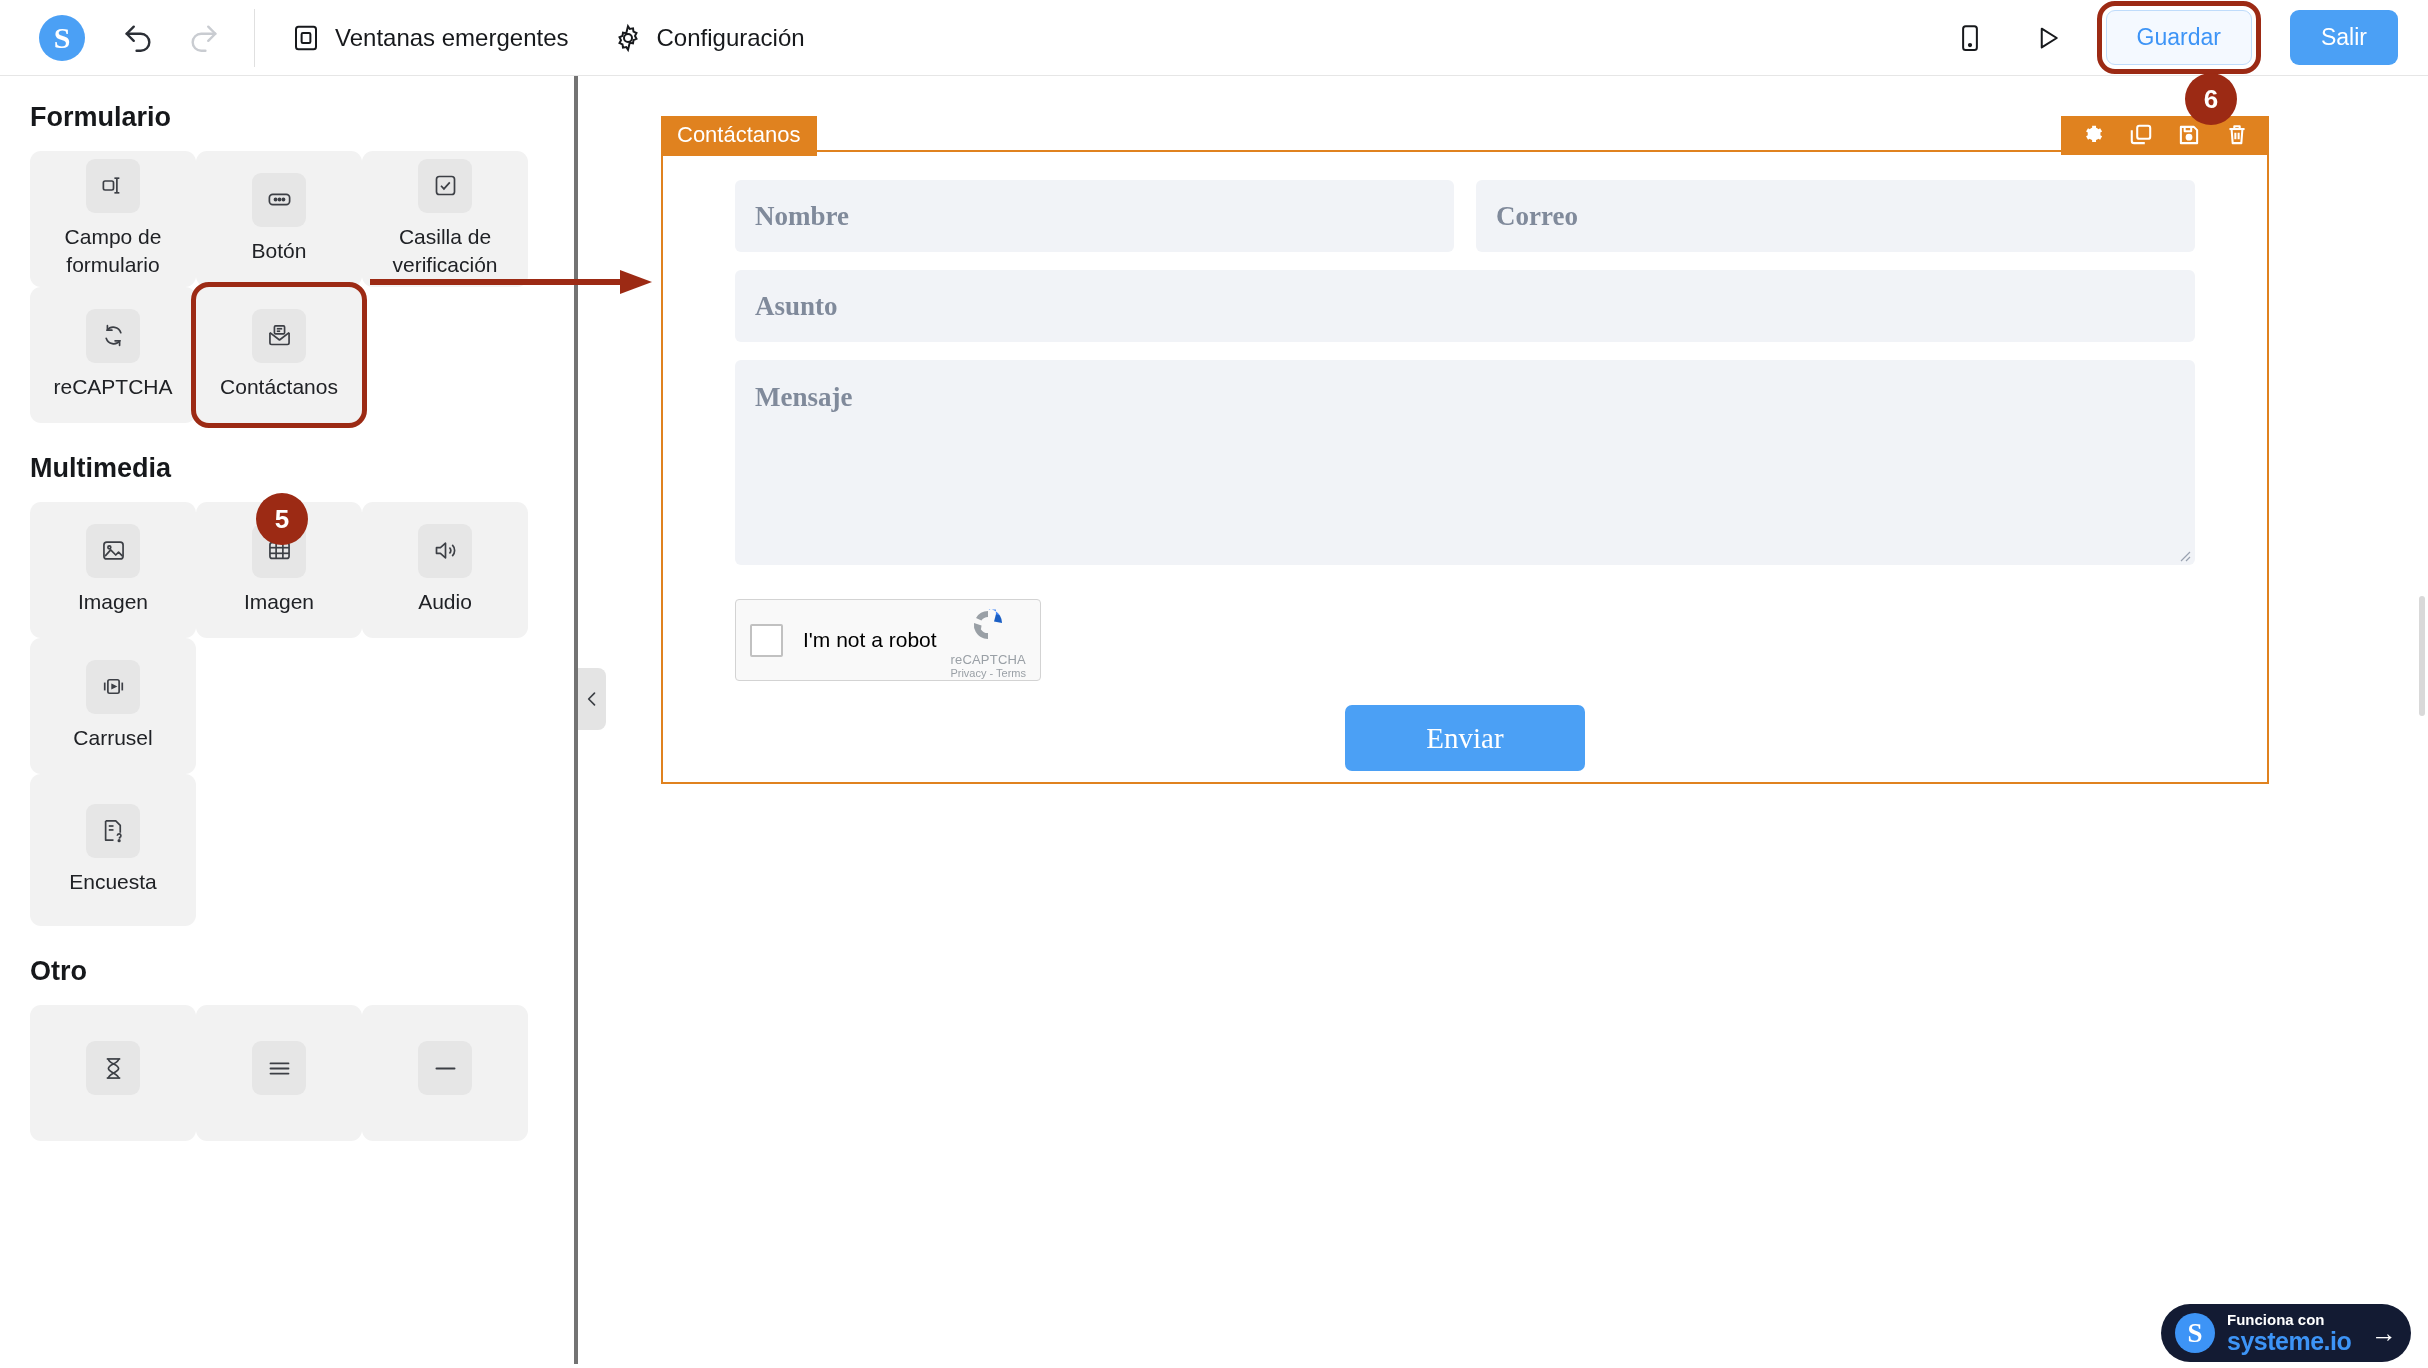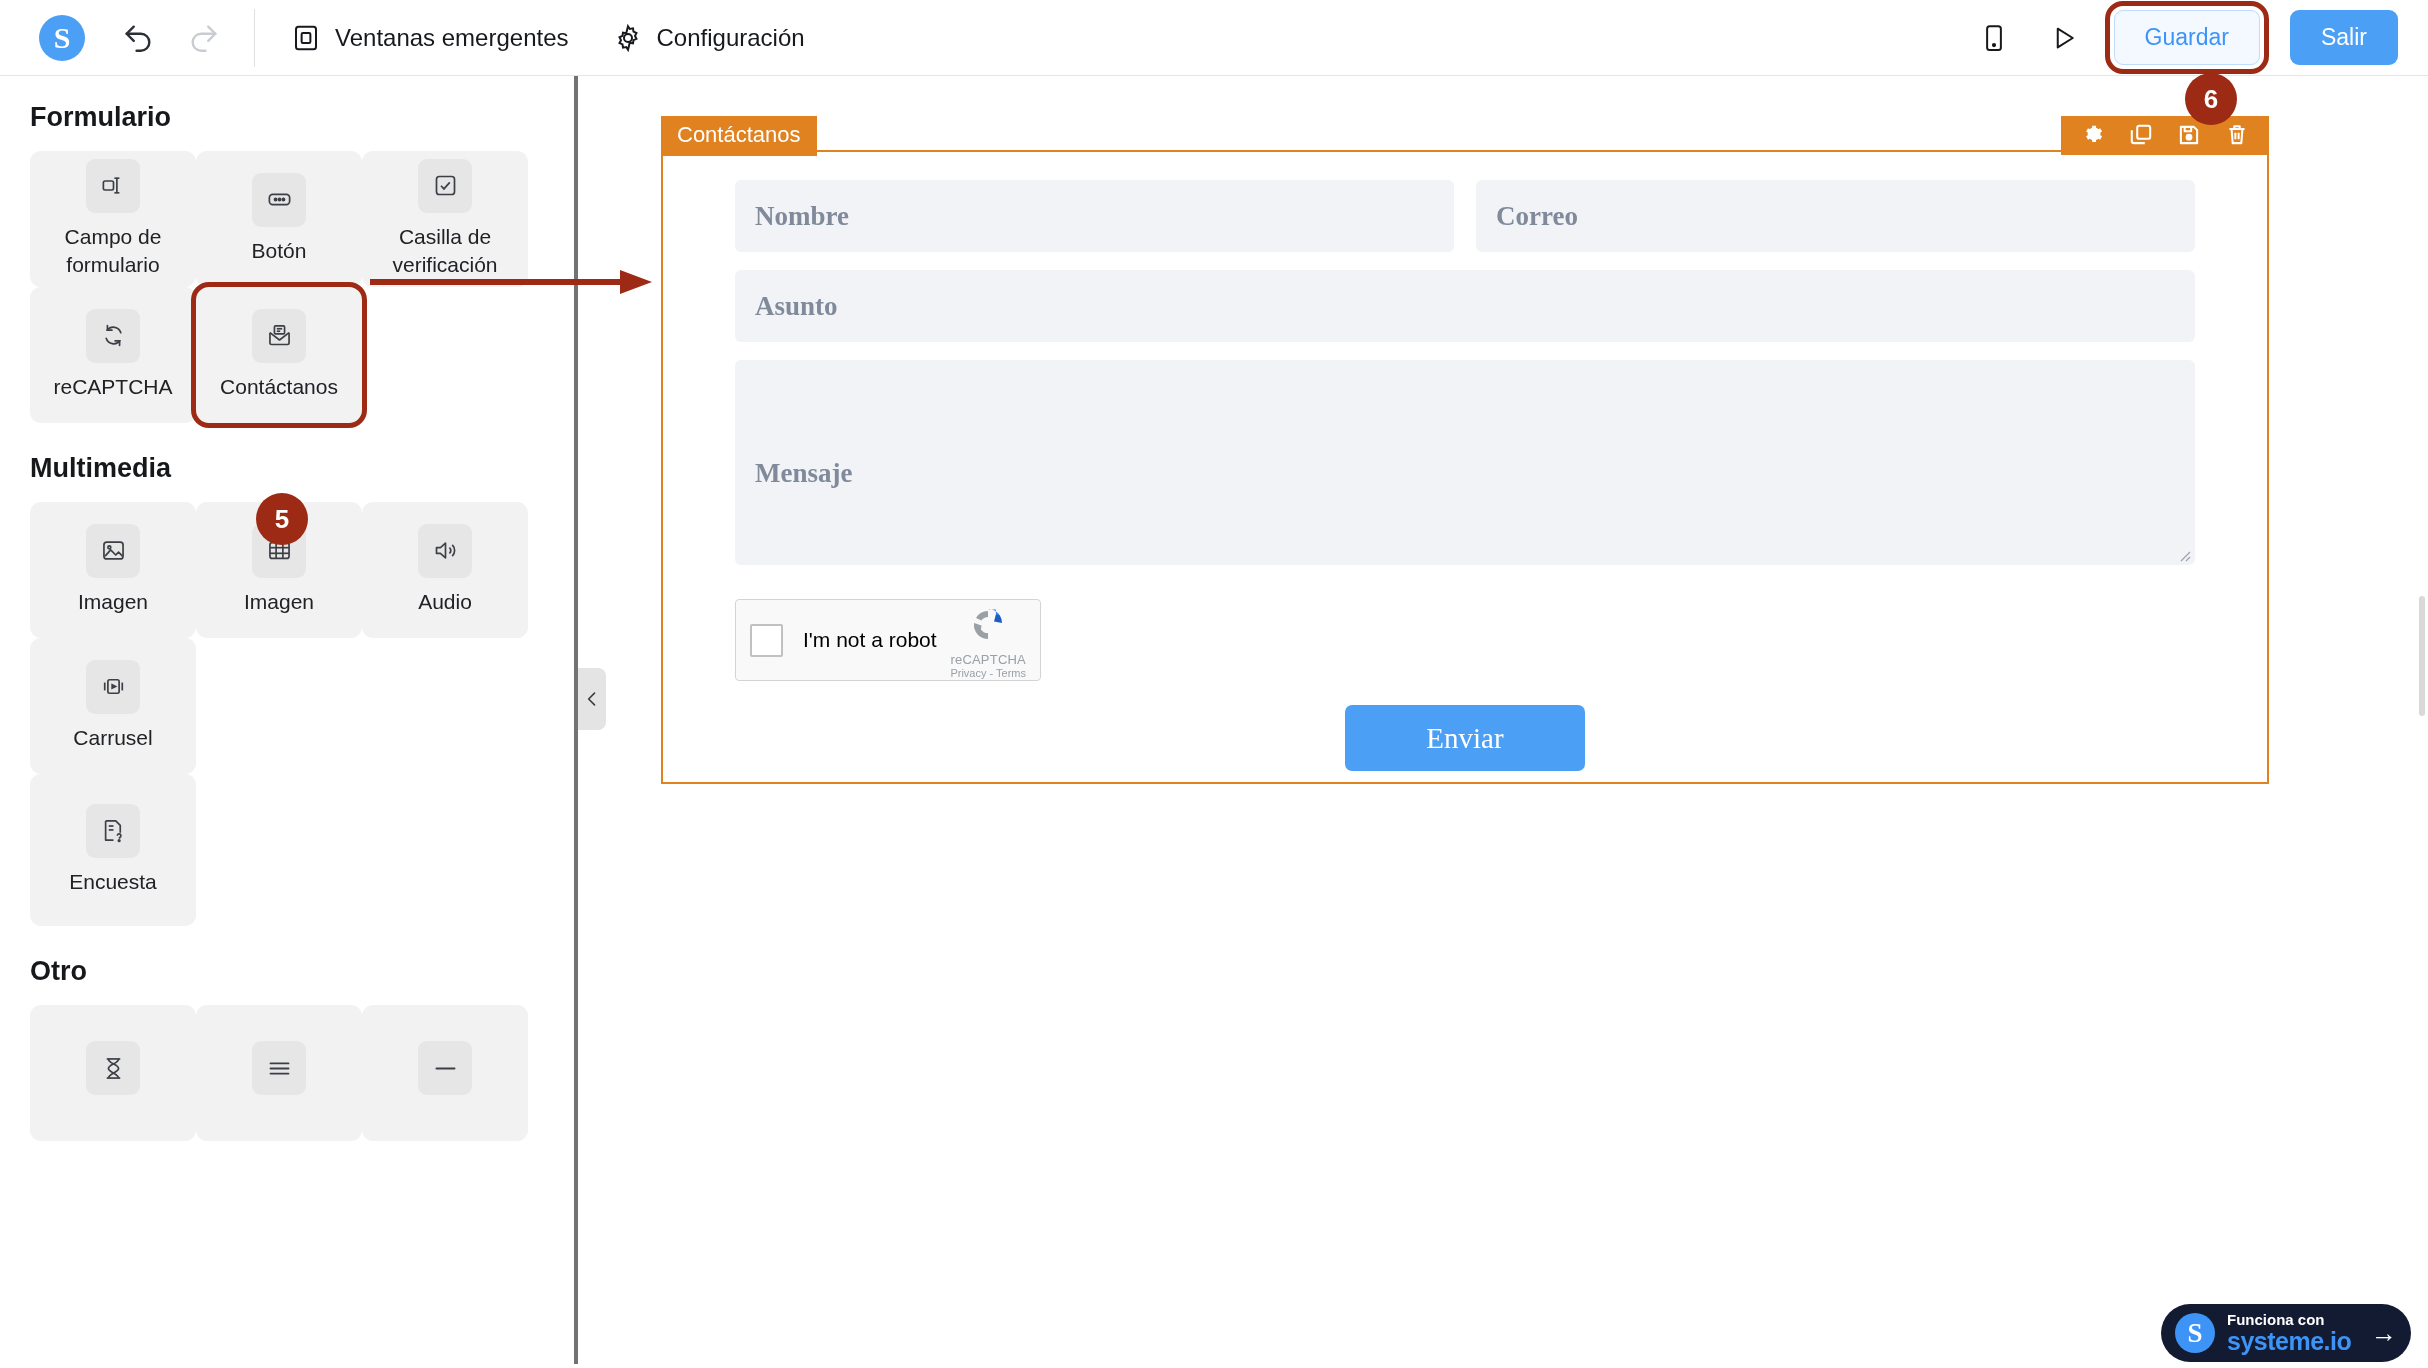--- a/index.html
+++ b/index.html
@@ -34,21 +34,21 @@
     display: flex; align-items: center; justify-content: center;
     cursor: pointer;
   }
   .divider-v { width: 1px; height: 58px; background: #e0e0e0; margin-left: 30px; }
   .menu-items { display: flex; align-items: flex-end; margin-left: 36px; gap: 44px; }
   .menu-item {
     display: flex; align-items: center; gap: 14px;
     font-size: 24px; color: #17191c; cursor: pointer;
   }
   .right-tools {
-    margin-left: auto; display: flex; align-items: center; gap: 30px; margin-right: 30px;
+    margin-left: auto; display: flex; align-items: center; gap: 38px; margin-right: 30px;
   }
   .tool-icon { width: 40px; height: 40px; display:flex; align-items:center; justify-content:center; cursor:pointer;}
   .btn-guardar {
     border: 1px solid #bfdcfb; background: #f4f9ff; color: #3d94f6;
     font-size: 23px; padding: 13px 30px; border-radius: 9px; cursor: pointer;
     font-family: "Liberation Sans", sans-serif;
   }
   .guardar-wrap { position: relative; }
   .guardar-ring {
     position: absolute; top: -9px; left: -9px; right: -9px; bottom: -9px;
@@ -159,21 +159,21 @@
     height: 72px;
     display: flex; align-items: center;
     padding: 0 20px;
     font-family: "Liberation Serif", serif;
     font-size: 27px;
     color: #808a9b;
     flex: 1;
     font-weight: bold;
   }
   .field.textarea {
-    height: 205px; align-items: center; padding-top: 22px;
+    height: 205px; align-items: flex-start; padding-top: 22px;
     position: relative;
   }
   .resize-grip {
     position: absolute; right: 4px; bottom: 3px;
     width: 14px; height: 14px;
   }
 
   .recaptcha {
     margin-top: 34px;
     width: 306px; height: 82px;

